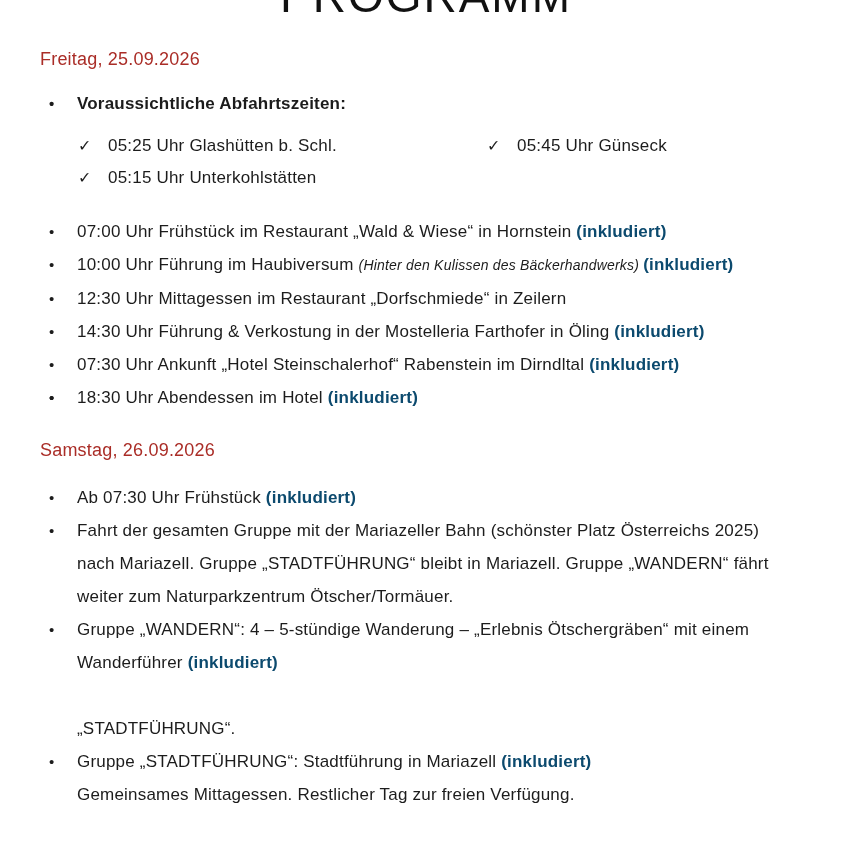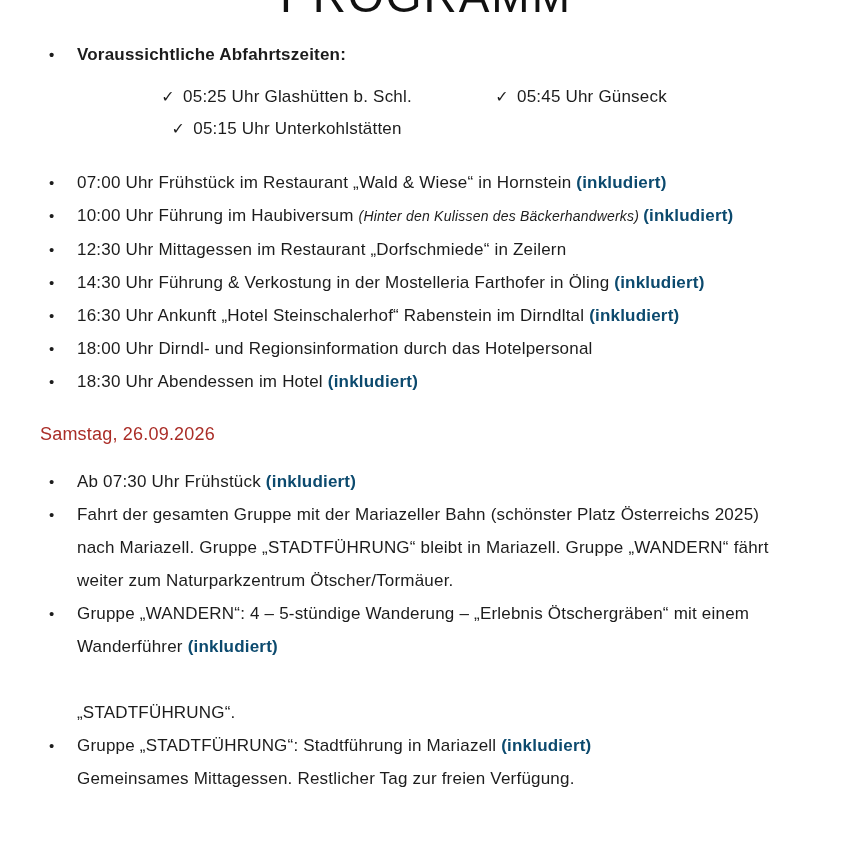--- a/index.html
+++ b/index.html
@@ -30,21 +30,21 @@
 
   .line { position: relative; padding-left: 77px; font-size: 17px; }
   .bullet {
     position: absolute; left: 49px; top: 0;
     font-size: 15px;
   }
 
   .departures-label { margin-top: 26px; line-height: 18px; font-weight: bold; letter-spacing: 0.2px; }
 
   .checks { display: flex; margin-top: 17px; }
-  .check-col { line-height: 32px; font-size: 17px; letter-spacing: 0.2px; text-align: center; }
+  .check-col { line-height: 32px; font-size: 17px; letter-spacing: 0.2px; }
   .check-col.c1 { margin-left: 78px; width: 409px; }
   .check-row { white-space: nowrap; }
   .check-mark { display: inline-block; width: 30px; font-size: 16px; }
 
   ul.items { list-style: none; margin: 21px 0 0 0; padding: 0; }
   ul.items li {
     position: relative; padding-left: 77px; padding-right: 30px;
     line-height: 33px; font-size: 17px; letter-spacing: 0.2px;
   }
   ul.items li .bullet { top: 0; line-height: 33px; }
@@ -57,20 +57,21 @@
 </style>
 </head>
 <body>
 
 <div class="page">
 
   <div class="title-clip">
     <div class="doc-title">PROGRAMM</div>
   </div>
 
+  <div class="day-heading">Freitag, 25.09.2026</div>
 
   <div class="line departures-label">
     <span class="bullet">•</span>
     <span>Voraussichtliche Abfahrtszeiten:</span>
   </div>
 
   <div class="checks">
     <div class="check-col c1">
       <div class="check-row">
         <span class="check-mark">✓</span><span>05:25 Uhr Glashütten b. Schl.</span>
@@ -93,24 +94,24 @@
     <li>
       <span class="bullet">•</span><span>10:00 Uhr Führung im Haubiversum </span><span class="note">(Hinter den Kulissen des Bäckerhandwerks) </span><span class="red">(inkludiert)</span>
     </li>
     <li>
       <span class="bullet">•</span><span>12:30 Uhr Mittagessen im Restaurant „Dorfschmiede“ in Zeilern</span>
     </li>
     <li>
       <span class="bullet">•</span><span>14:30 Uhr Führung &amp; Verkostung in der Mostelleria Farthofer in Öling </span><span class="red">(inkludiert)</span>
     </li>
     <li>
-      <span class="bullet">•</span><span>16:30 Uhr Ankunft „Hotel Steinschalerhof“ Rabenstein im Dirndltal </span><span class="red">(inkludiert)</span>
+      <span class="bullet">•</span><span>07:30 Uhr Ankunft „Hotel Steinschalerhof“ Rabenstein im Dirndltal </span><span class="red">(inkludiert)</span>
     </li>
     <li>
-      <span class="bullet">•</span><span>18:00 Uhr Dirndl- und Regionsinformation durch das Hotelpersonal</span>
+      <span class="bullet">•</span>
     </li>
     <li>
       <span class="bullet">•</span><span>18:30 Uhr Abendessen im Hotel </span><span class="red">(inkludiert)</span>
     </li>
   </ul>
 
   <div class="day-heading saturday-heading">Samstag, 26.09.2026</div>
 
   <ul class="items saturday">
     <li>

